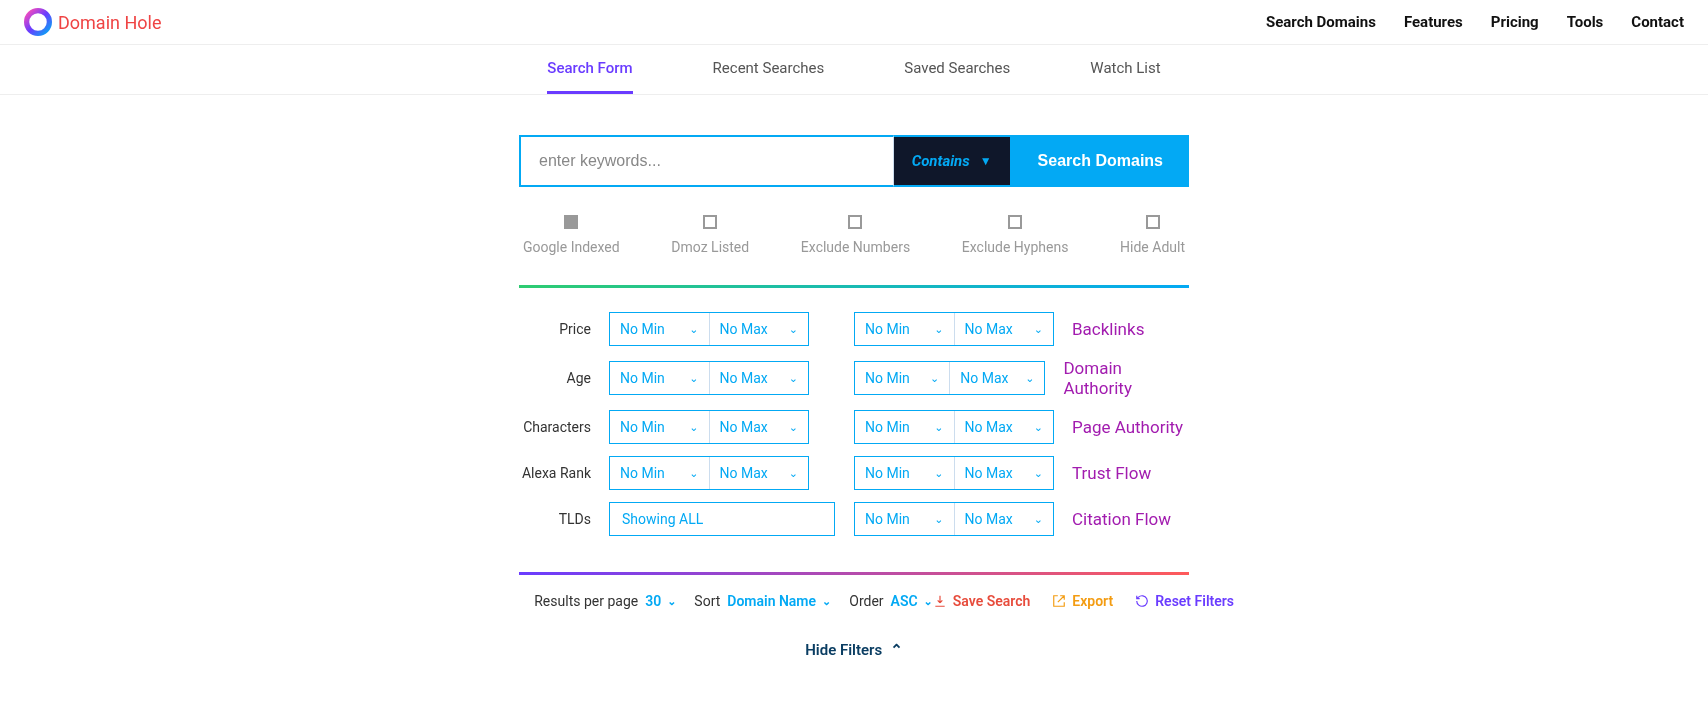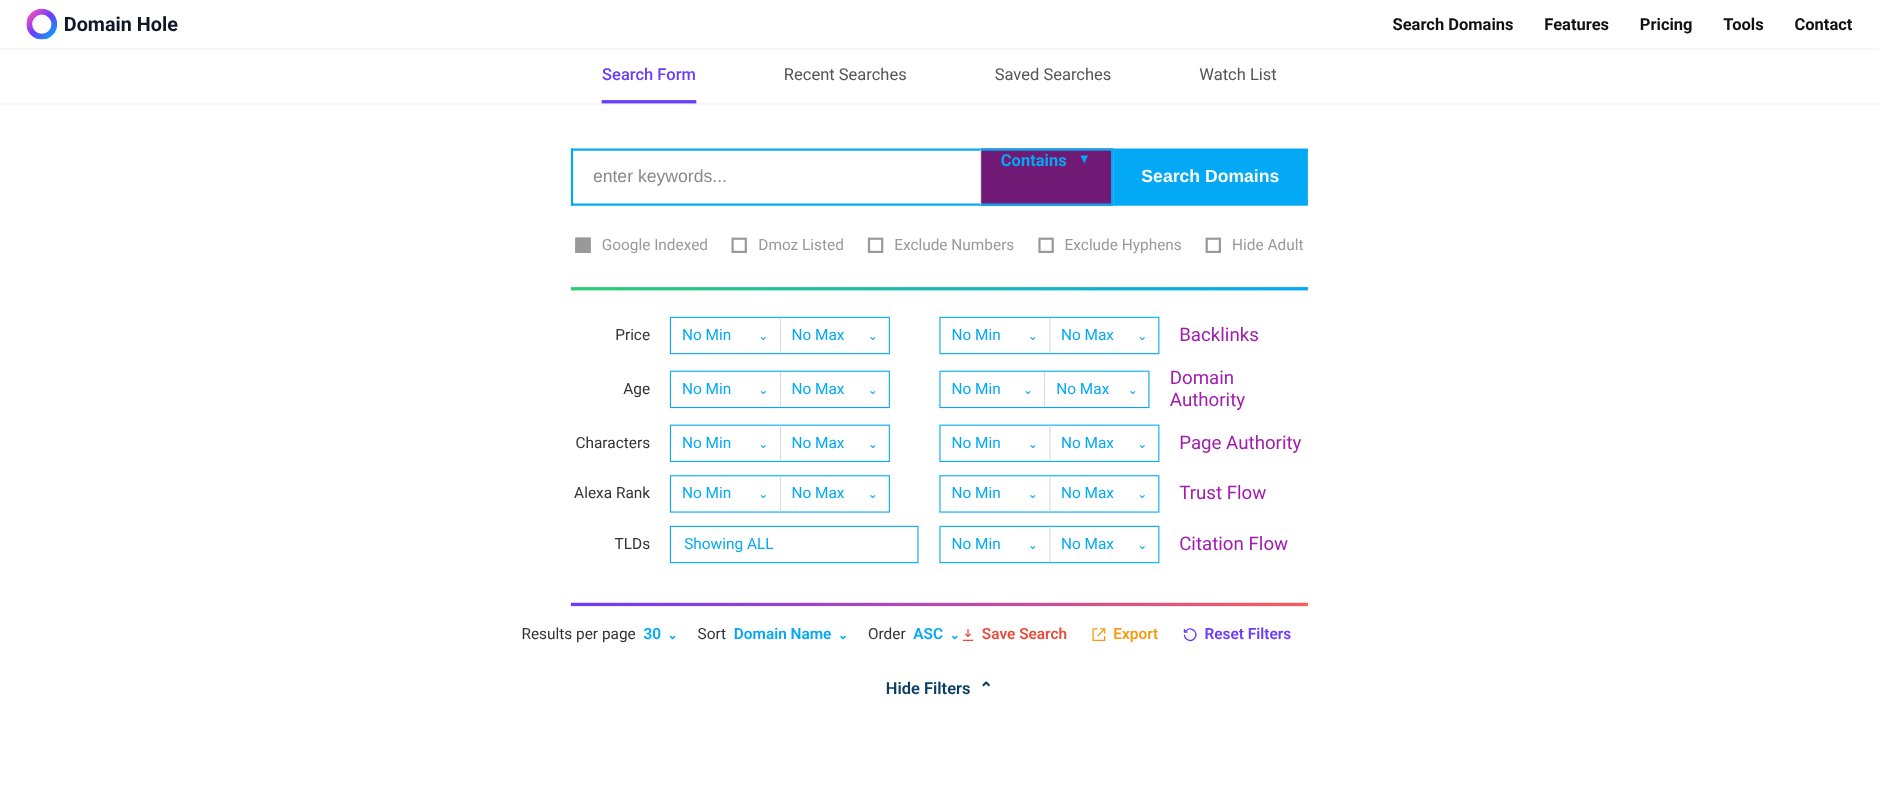--- a/index.html
+++ b/index.html
@@ -2,43 +2,43 @@
 <html><head>
 <meta charset="utf-8">
 <style>
 * { margin: 0; padding: 0; box-sizing: border-box; }
 body { font-family: -apple-system, BlinkMacSystemFont, "Segoe UI", Roboto, "Helvetica Neue", Arial, sans-serif; color: #333; background: #fff; }
 
 
 .header { display: flex; justify-content: space-between; align-items: center; padding: 8px 24px; border-bottom: 1px solid #eee; }
 .logo { display: flex; align-items: center; gap: 6px; }
 .logo-icon { width: 28px; height: 28px; }
-.logo-text { font-weight: 700; font-size: 18px; color: #0f172a; }
+.logo-text { font-weight: 400; font-size: 18px; color: #ef4444; }
 .nav-links { display: flex; gap: 28px; }
 .nav-link { font-weight: 700; font-size: 15px; color: #111; cursor: pointer; }
 
 
 .tabs { display: flex; justify-content: center; gap: 80px; border-bottom: 1px solid #eee; padding: 14px 0 0; }
 .tab { font-size: 15px; color: #555; padding-bottom: 14px; cursor: pointer; border-bottom: 3px solid transparent; }
 .tab.active { color: #6a3cff; border-bottom: 3px solid #6a3cff; font-weight: 500; }
 
 
 .main { max-width: 690px; margin: 40px auto 0; padding: 0 10px; }
 
 
 .search-row { display: flex; height: 52px; }
 .search-input { flex: 1; border: 2px solid #03a9f4; border-right: 1px solid #cde; padding: 0 18px; font-size: 16px; outline: none; color: #333; }
 .search-input::placeholder { color: #888; }
-.match-select { display: flex; align-items: flex-start; gap: 10px; border: 2px solid #03a9f4; border-left: none; padding: 0 18px; color: #03a9f4; font-weight: 700; font-size: 15px; cursor: pointer; background: #701a75; }
+.match-select { display: flex; align-items: center; gap: 10px; border: 2px solid #03a9f4; border-left: none; padding: 0 18px; color: #03a9f4; font-weight: 700; font-size: 15px; cursor: pointer; background: #0f172a; font-style: italic; }
 .match-select .tri { font-size: 12px; }
 .search-btn { background: #03a9f4; color: #fff; border: none; padding: 0 26px; font-weight: 600; font-size: 16px; cursor: pointer; }
 
 
 .checks { display: flex; justify-content: space-between; margin-top: 28px; padding: 0 4px; }
-.check { display: flex; align-items: center; gap: 10px; color: #999; font-size: 14px; cursor: pointer; }
+.check { display: flex; align-items: center; gap: 10px; color: #999; font-size: 14px; cursor: pointer; flex-direction: column; }
 .check-box { width: 14px; height: 14px; border: 2px solid #999; display: inline-block; }
 .check-box.filled { background: #999; border-color: #999; }
 
 
 .grad-divider { height: 3px; margin-top: 30px; background: linear-gradient(to right, #2ecc71, #03a9f4); }
 .grad-divider2 { height: 3px; margin-top: 36px; background: linear-gradient(to right, #6a3cff, #ff5a5a); }
 
 
 .filters { margin-top: 24px; }
 .filter-row { display: flex; align-items: center; margin-bottom: 12px; gap: 0; }
@@ -46,21 +46,21 @@
 .filter-right { display: flex; align-items: center; width: 50%; }
 .filter-label-l { width: 90px; text-align: right; font-size: 14px; color: #333; padding-right: 18px; }
 .filter-label-r { font-size: 17px; color: #a21caf; padding-left: 18px; }
 .minmax { display: flex; border: 1px solid #03a9f4; height: 34px; width: 200px; }
 .mm-cell { flex: 1; display: flex; align-items: center; justify-content: space-between; padding: 0 10px; color: #03a9f4; font-size: 14px; cursor: pointer; text-align: center; }
 .mm-cell:first-child { border-right: 1px solid #cde; }
 .chev { font-size: 11px; color: #03a9f4; }
 .tld-cell { border: 1px solid #03a9f4; height: 34px; width: 226px; display: flex; align-items: center; padding: 0 12px; color: #03a9f4; font-size: 14px; cursor: pointer; }
 
 
-.bottom-controls { display: flex; justify-content: flex-start; align-items: center; margin-top: 18px; font-size: 14px; max-width: 780px; margin-left: auto; margin-right: auto; padding: 0 10px; }
+.bottom-controls { display: flex; justify-content: flex-end; align-items: center; margin-top: 18px; font-size: 14px; max-width: 780px; margin-left: auto; margin-right: auto; padding: 0 10px; }
 .bc-left { display: flex; align-items: center; gap: 18px; }
 .bc-right { display: flex; align-items: center; gap: 22px; }
 .bc-label { color: #333; }
 .bc-val { color: #03a9f4; font-weight: 600; display: inline-flex; align-items: center; gap: 6px; cursor: pointer; }
 .action-link { display: inline-flex; align-items: center; gap: 6px; font-weight: 600; cursor: pointer; }
 .action-link.red { color: #e74c3c; }
 .action-link.orange { color: #f39c12; }
 .action-link.purple { color: #6a3cff; }
 
 

